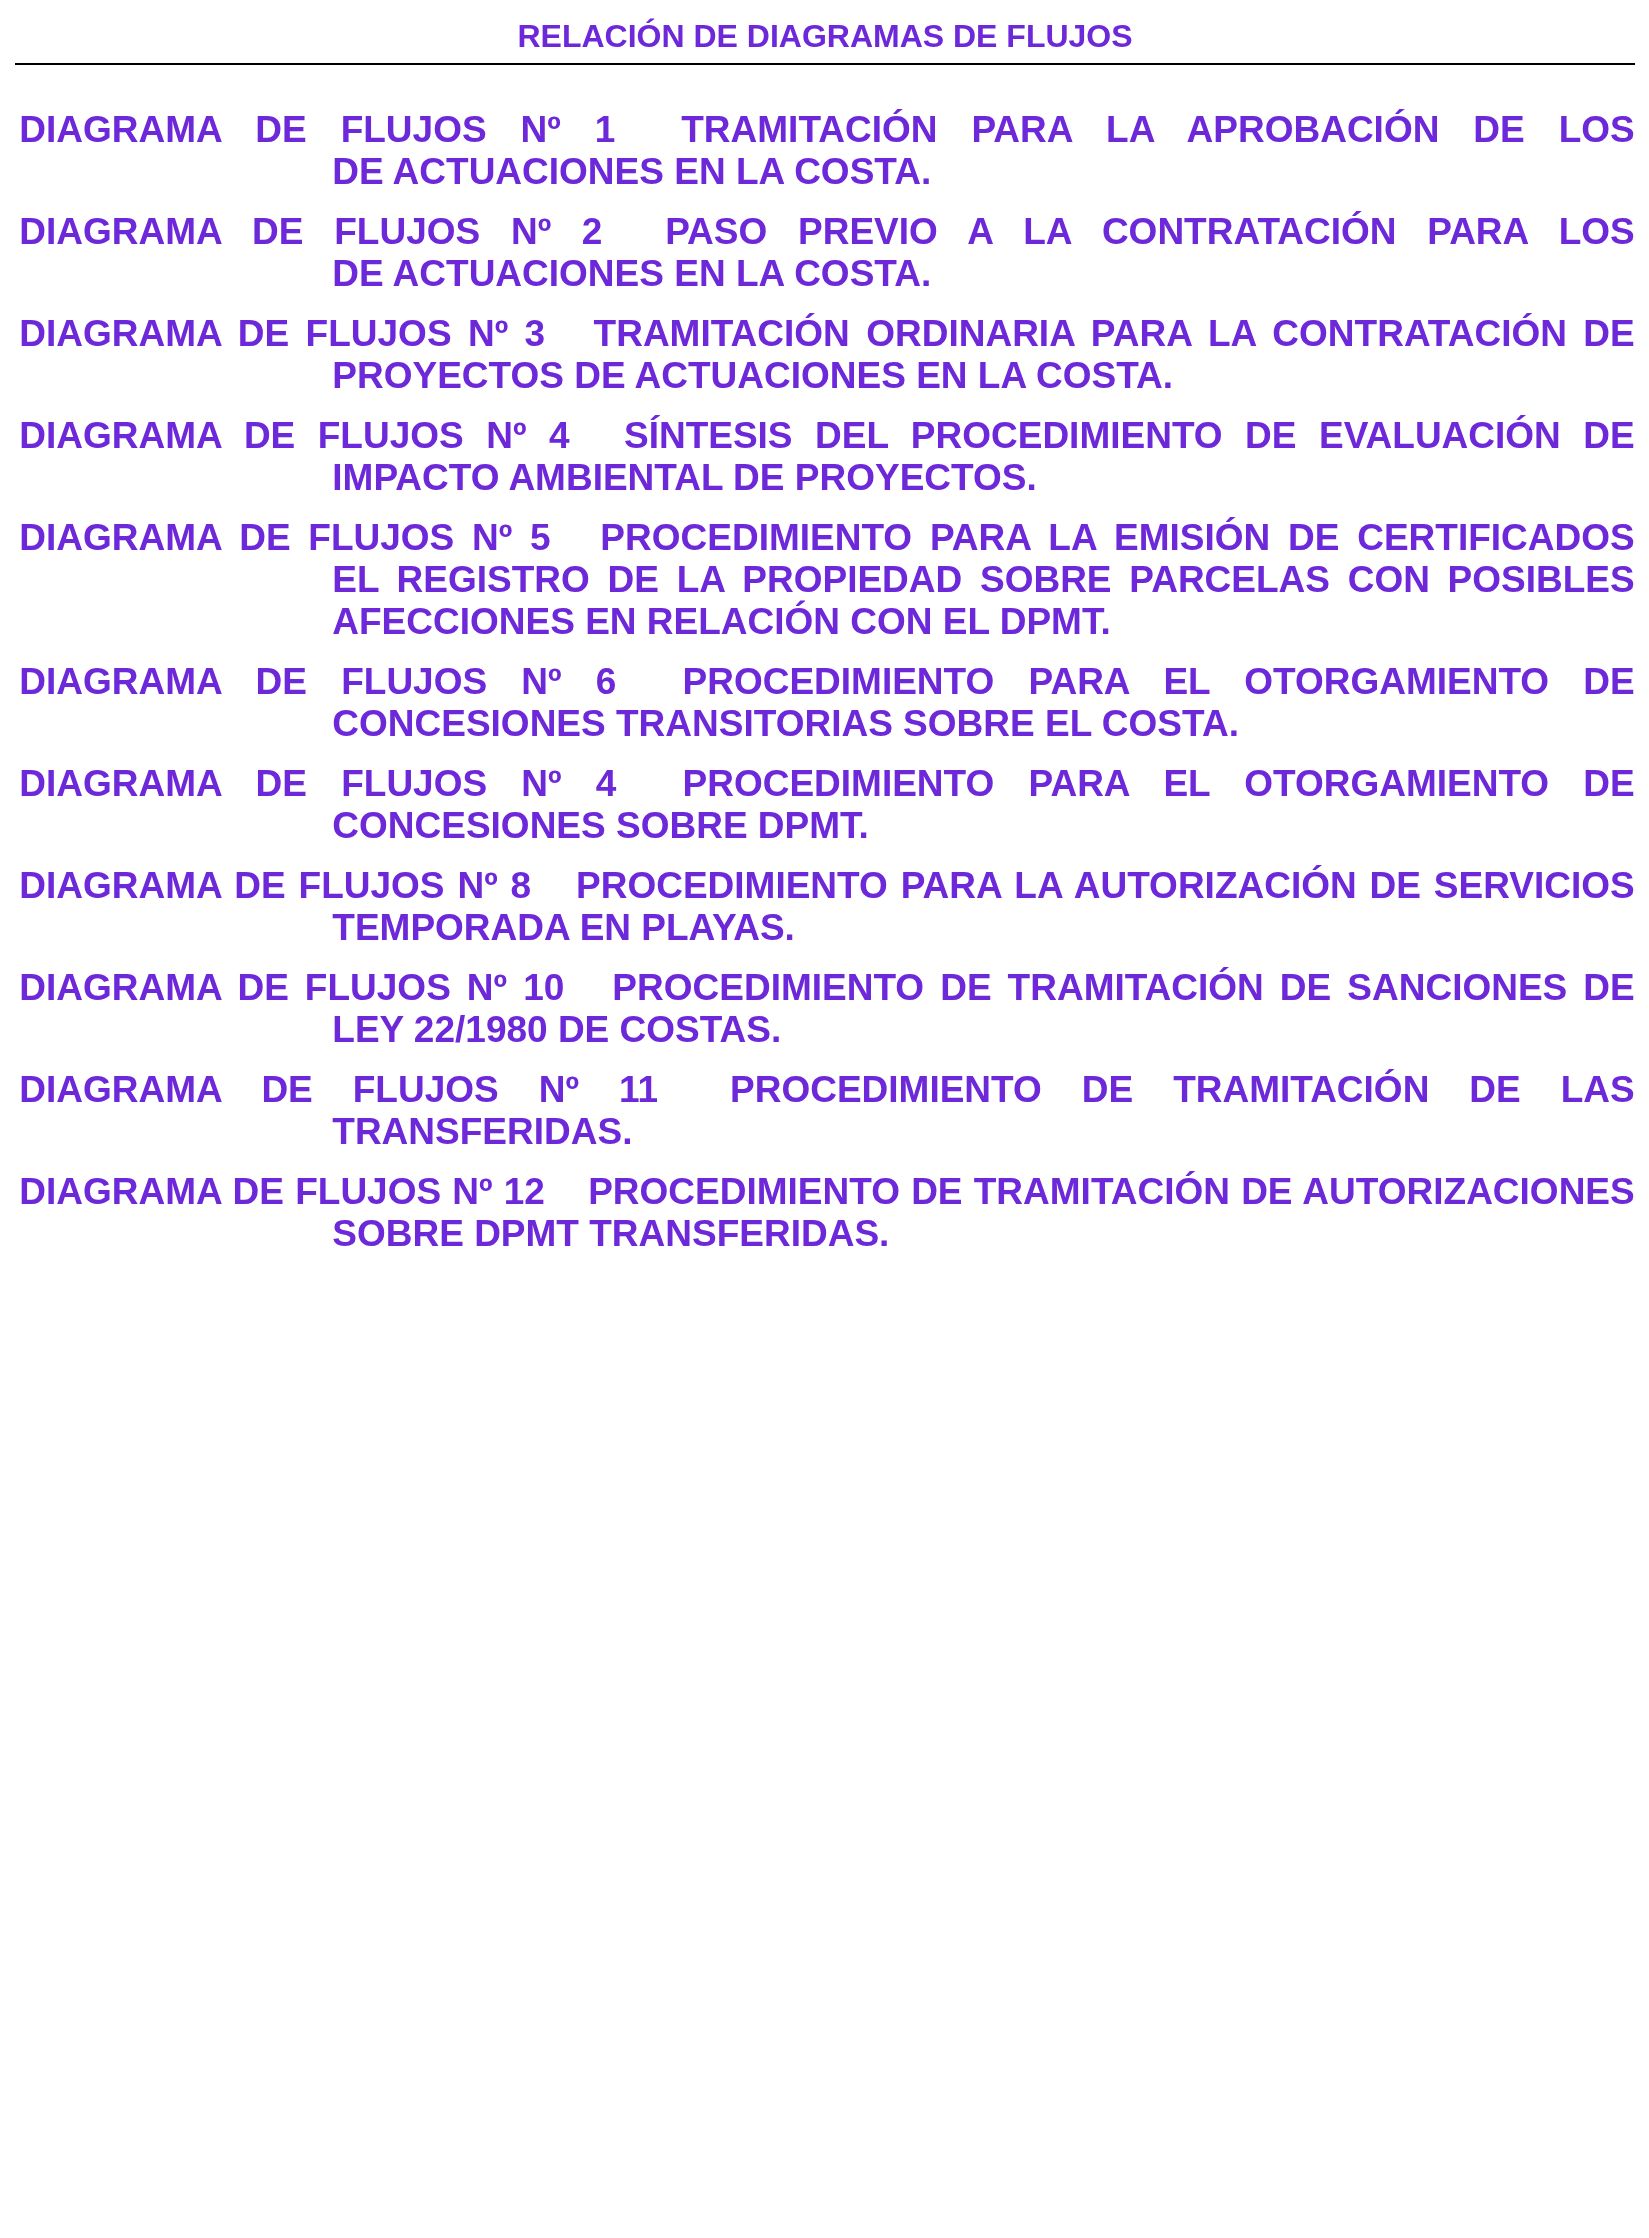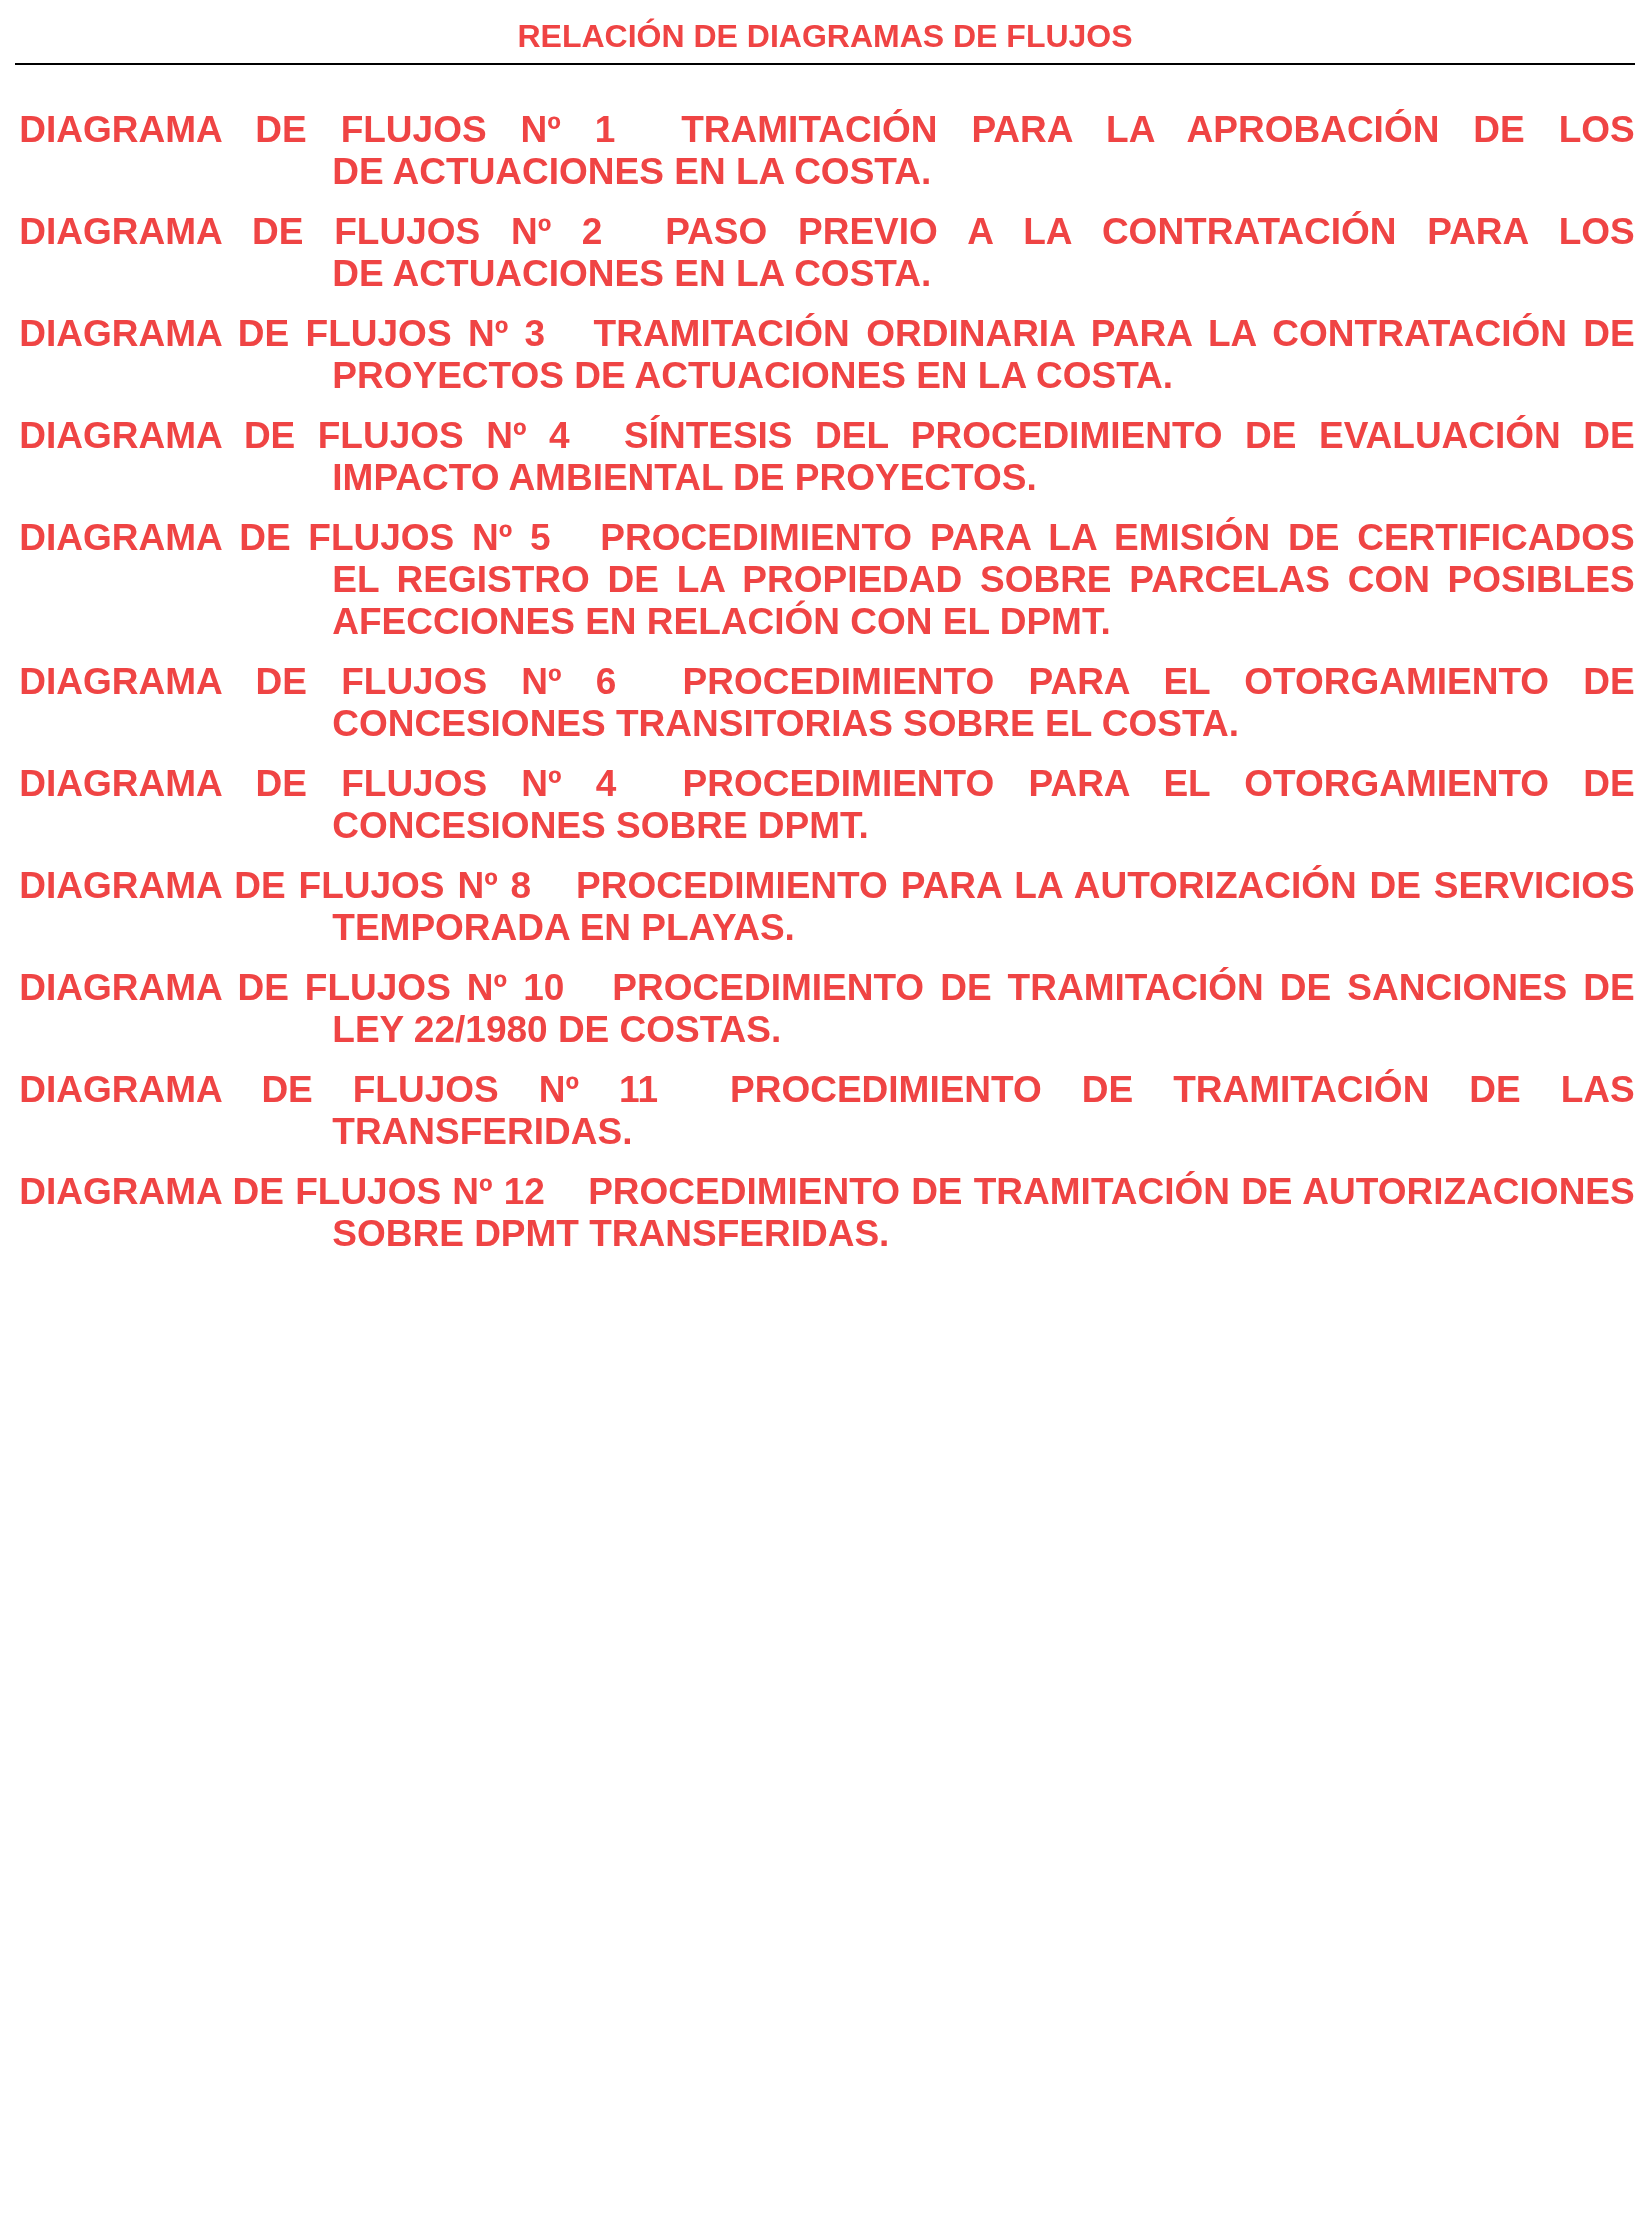--- a/index.html
+++ b/index.html
@@ -5,21 +5,21 @@
   html, body {
     margin: 0;
     padding: 0;
     background: #ffffff;
   }
   .page {
     position: relative;
     width: 1650px;
     height: 2239px;
     background: #ffffff;
-    color: #ef4444;
+    color: #6d28d9;
     font-family: "Liberation Sans", "DejaVu Sans", sans-serif;
     box-sizing: border-box;
     padding: 19.4px 15.3px 0 15.3px;
     overflow: hidden;
   }
   .title {
     margin: 0;
     text-align: center;
     font-size: 32px;
     line-height: 35px;

